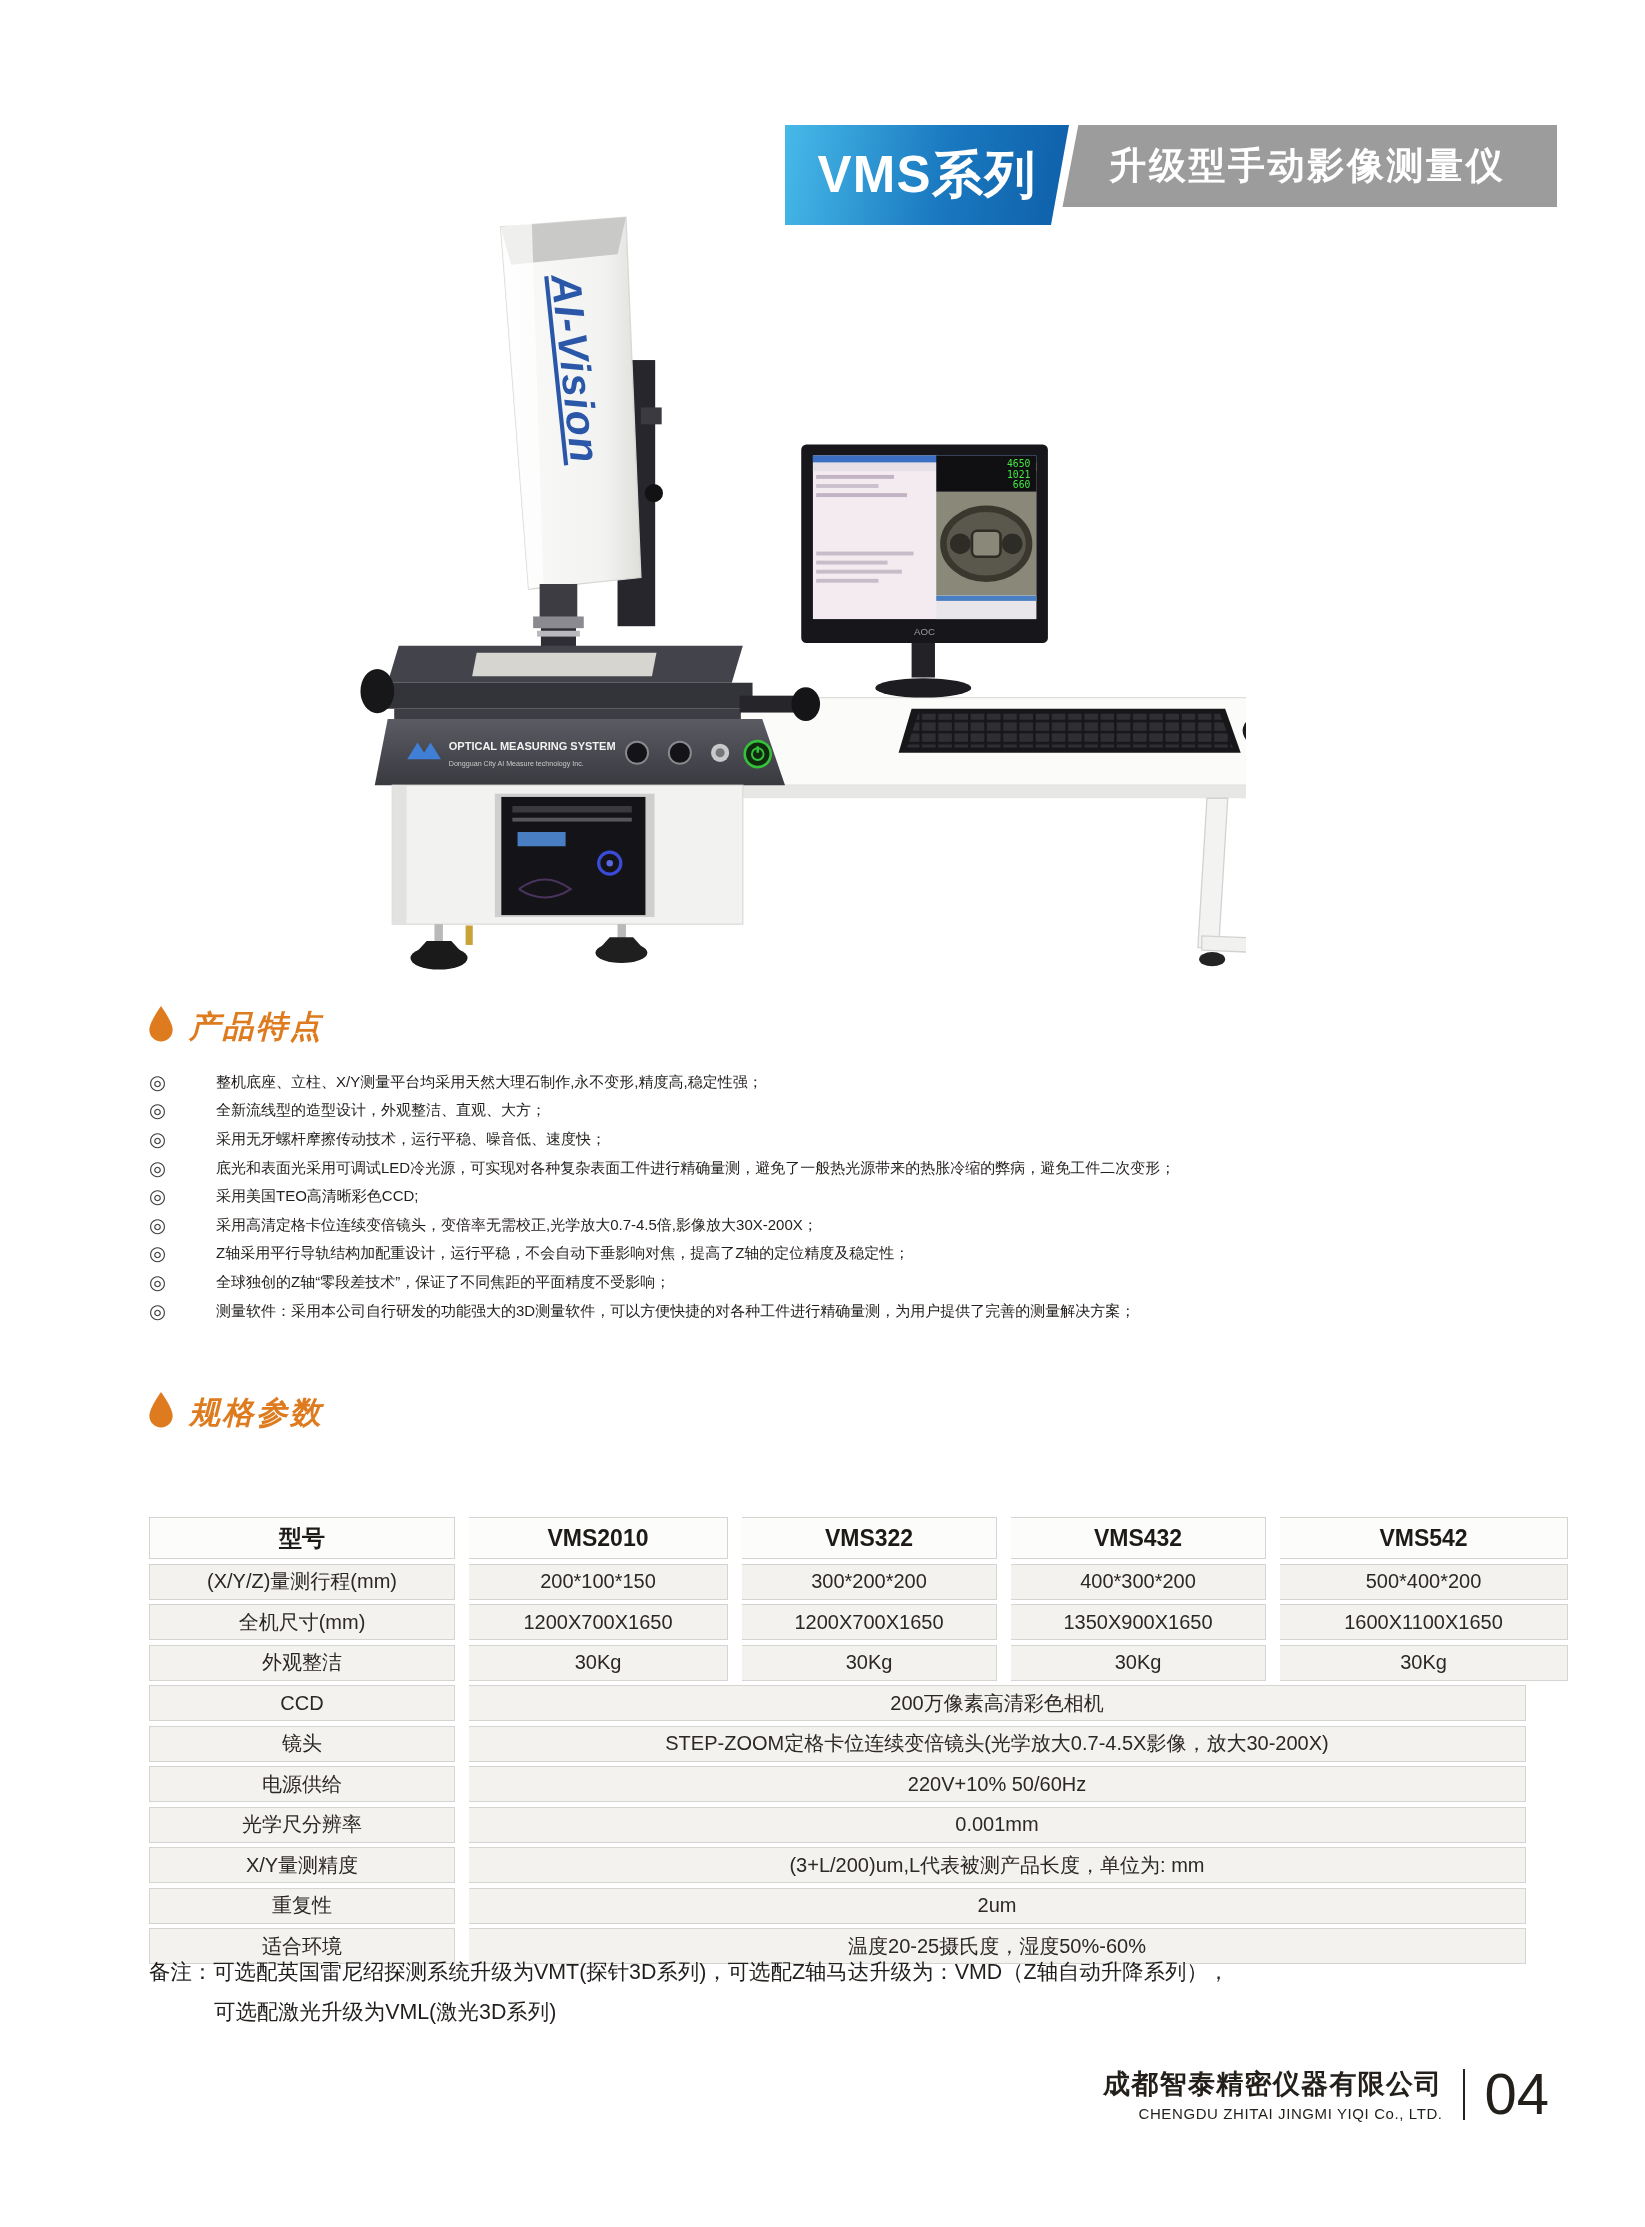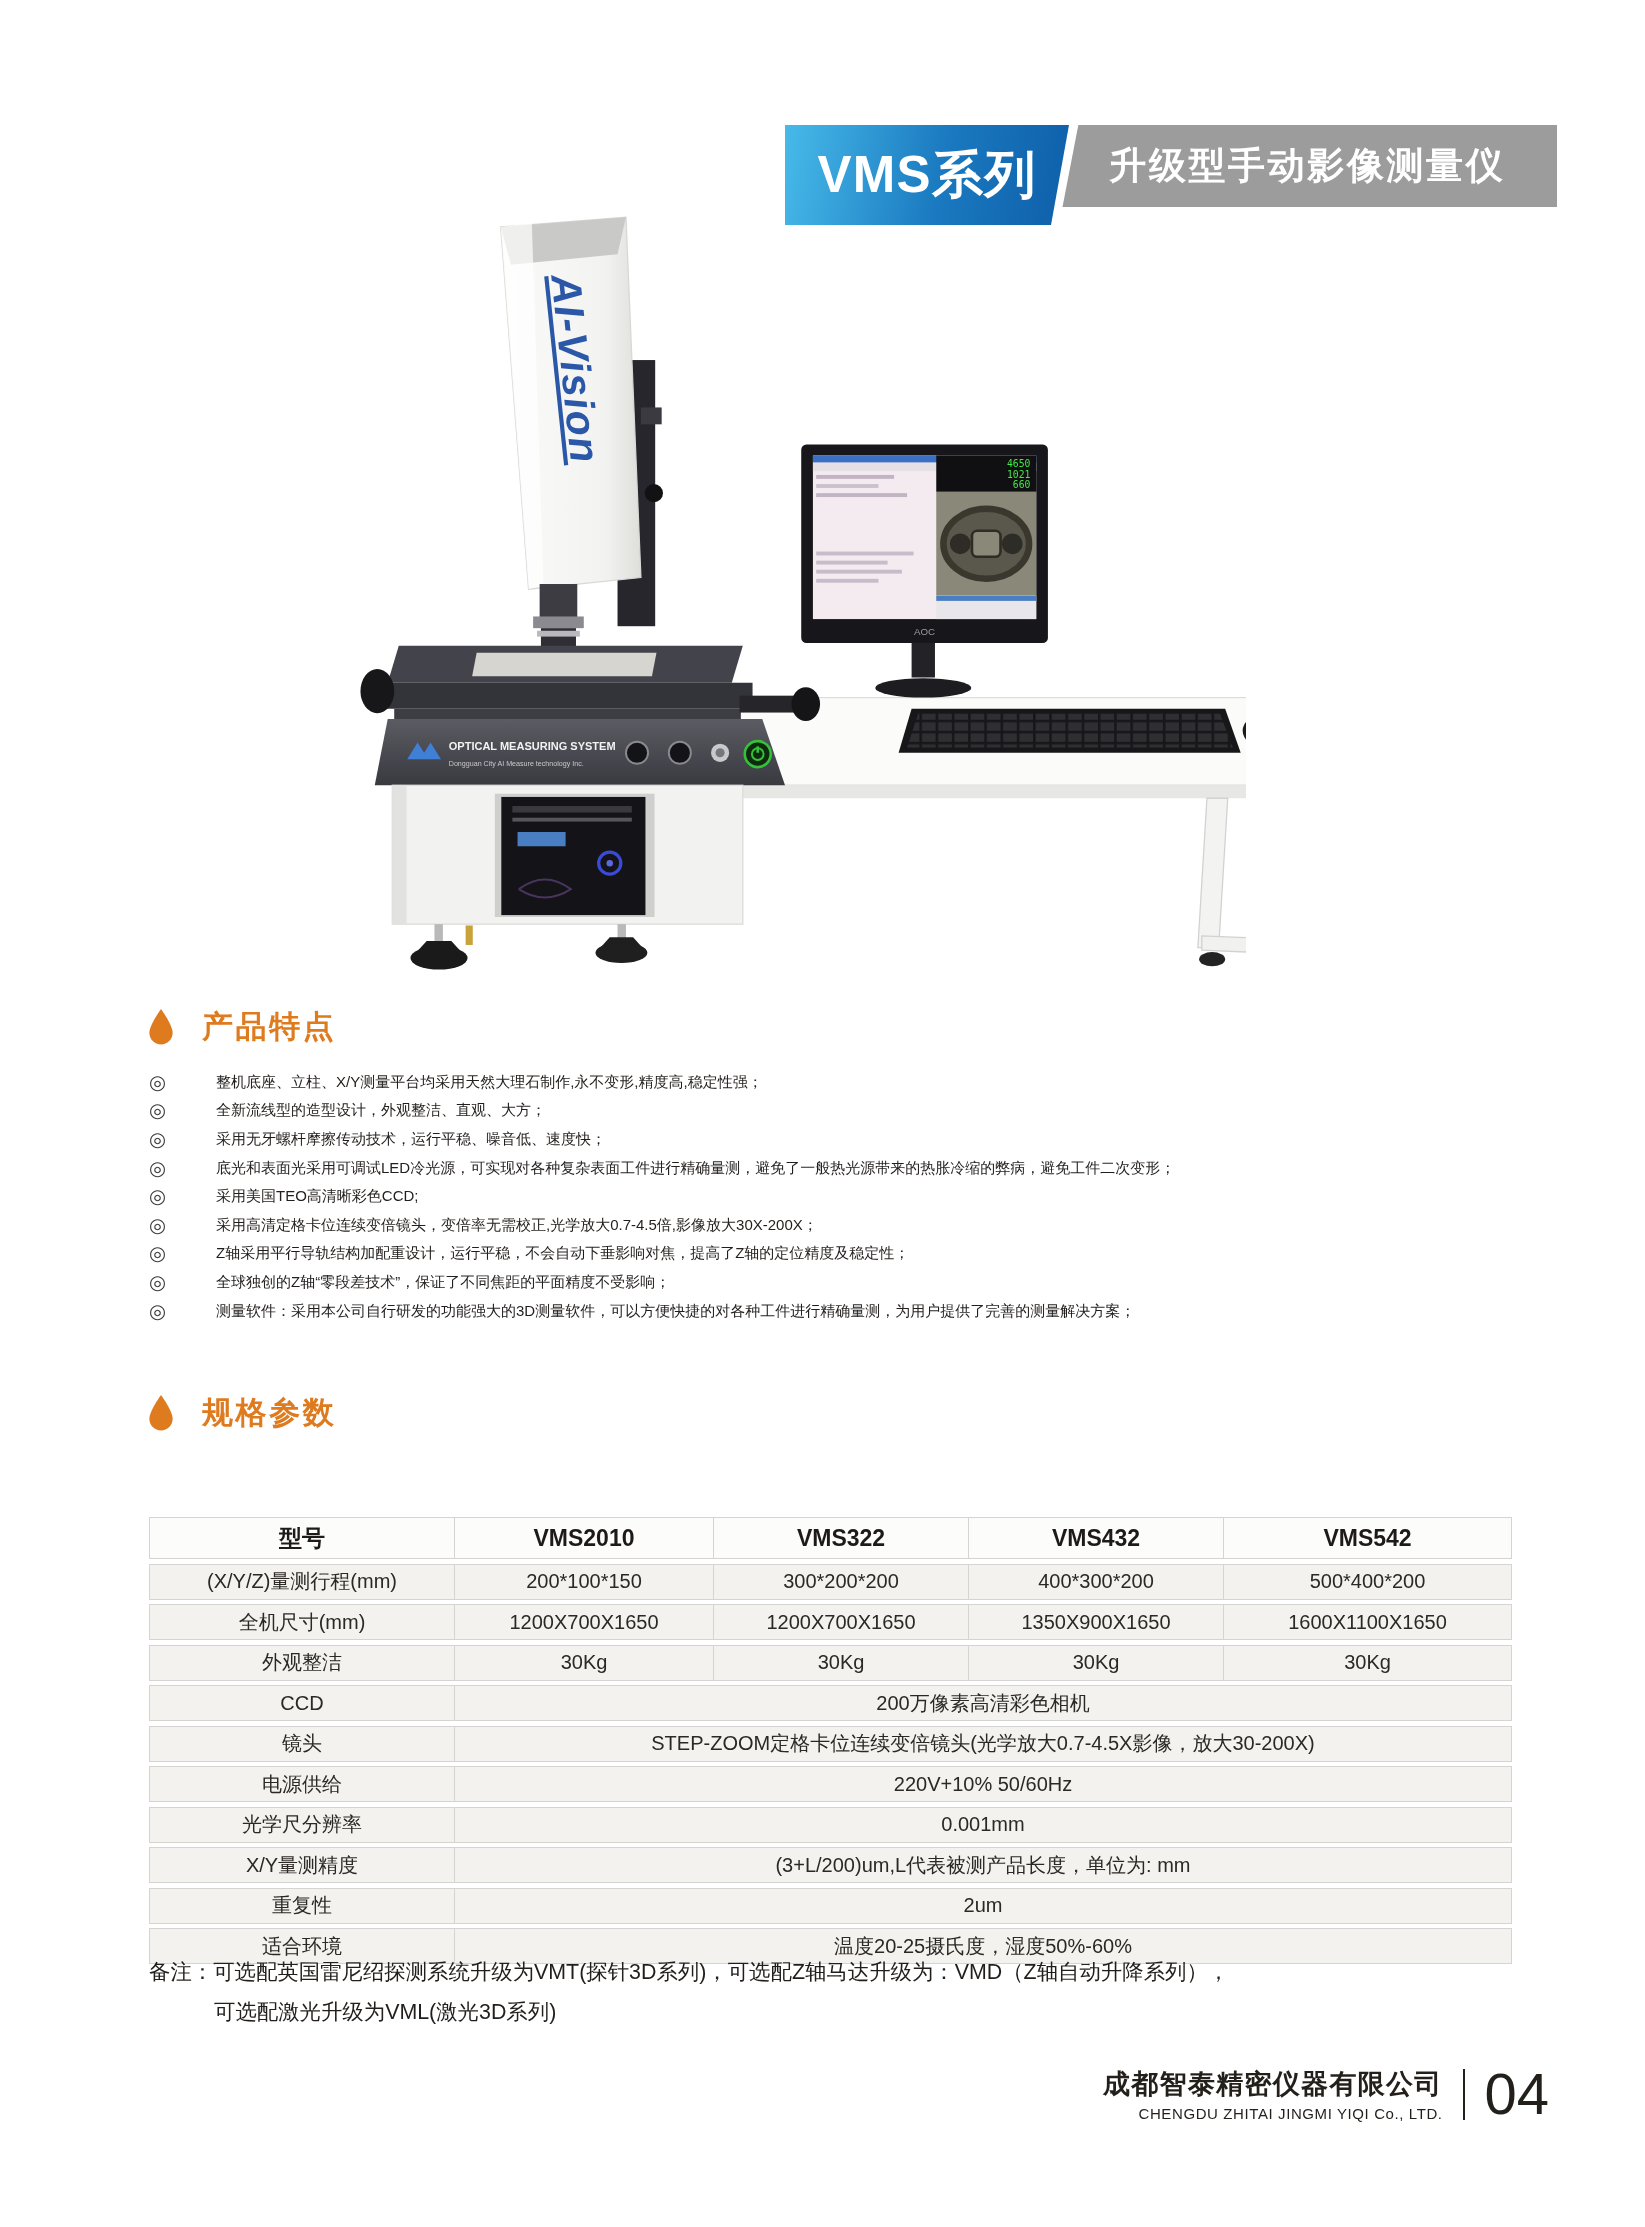--- a/index.html
+++ b/index.html
@@ -14,31 +14,31 @@
     background:linear-gradient(100deg,#47bae9 0%,#1a79c0 55%,#0e5fa9 100%);
     clip-path:polygon(0 0,100% 0,calc(100% - 18px) 100%,0 100%);
     color:#fff;font-size:51px;font-weight:bold;letter-spacing:1.3px;
   }
   .hdr-sub{
     width:500px;height:82px;margin-left:-11.7px;display:flex;align-items:center;justify-content:center;
     background:#9c9c9c;clip-path:polygon(21px 0,100% 0,100% 100%,5.2px 100%);
     color:#fff;font-size:37px;font-weight:bold;letter-spacing:2.6px;
   }
   
-  .sec-head{position:absolute;display:flex;align-items:center;gap:28px;}
+  .sec-head{position:absolute;display:flex;align-items:flex-start;gap:15px;font-style:italic;}
   .sec-head .txt{font-size:31px;font-weight:bold;color:#df7b1f;letter-spacing:2.6px;}
   .drop{width:26px;height:36px;flex:0 0 auto;}
   
   .features{position:absolute;left:149px;top:1068px;width:1428px;}
   .feat-line{display:flex;align-items:center;height:28.6px;white-space:nowrap;}
   .feat-line .mk{font-size:19.5px;color:#3c3c3c;width:31px;flex:0 0 auto;}
   .feat-line .tx{font-size:15px;color:#221e1c;margin-left:36px;}
   
   .spec-table{position:absolute;left:149px;top:1517px;width:1363px;display:flex;flex-direction:column;gap:4.5px;}
-  .t-row{display:grid;grid-template-columns:306px 259px 255px 255px 288px;}
+  .t-row{display:grid;grid-template-columns:306px 259px 255px 255px 288px;gap:14px;}
   .t-row.span{grid-template-columns:306px 1057px;}
   .cell{
     background:#f4f2ef;border:0.6px solid #d6d4d0;border-left:none;
     display:flex;align-items:center;justify-content:center;
     height:34px;font-size:20px;color:#2b2825;
   }
   .cell:first-child{border-left:0.6px solid #d6d4d0;}
   .t-row.head .cell{height:40px;background:#fcfcfb;font-weight:bold;font-size:23px;color:#1d1a18;}
   
   .notes{position:absolute;left:149px;top:1952px;font-size:21.4px;color:#221e1c;line-height:40px;}

